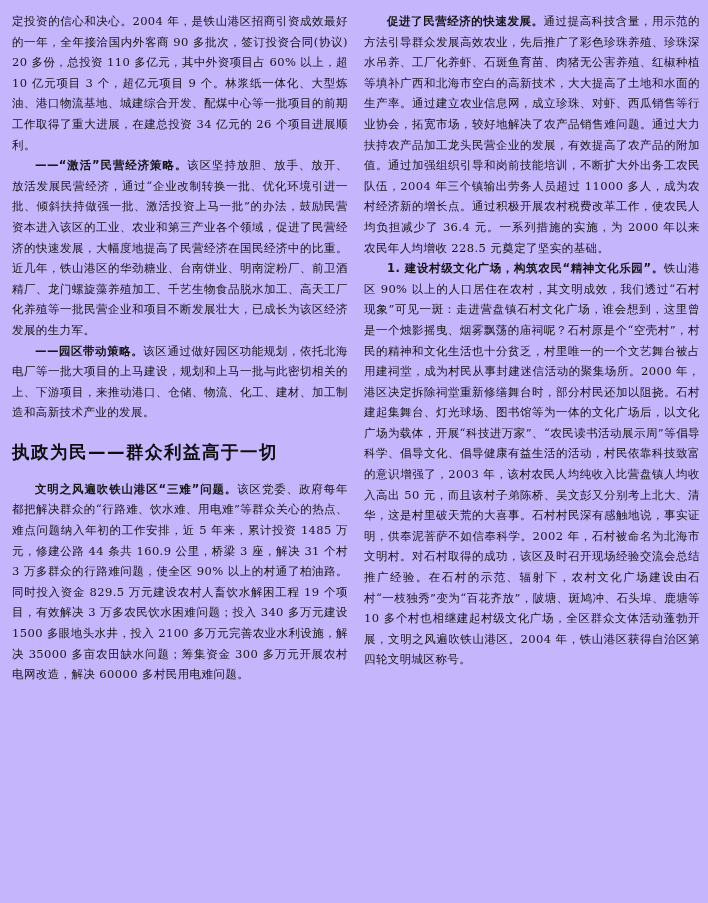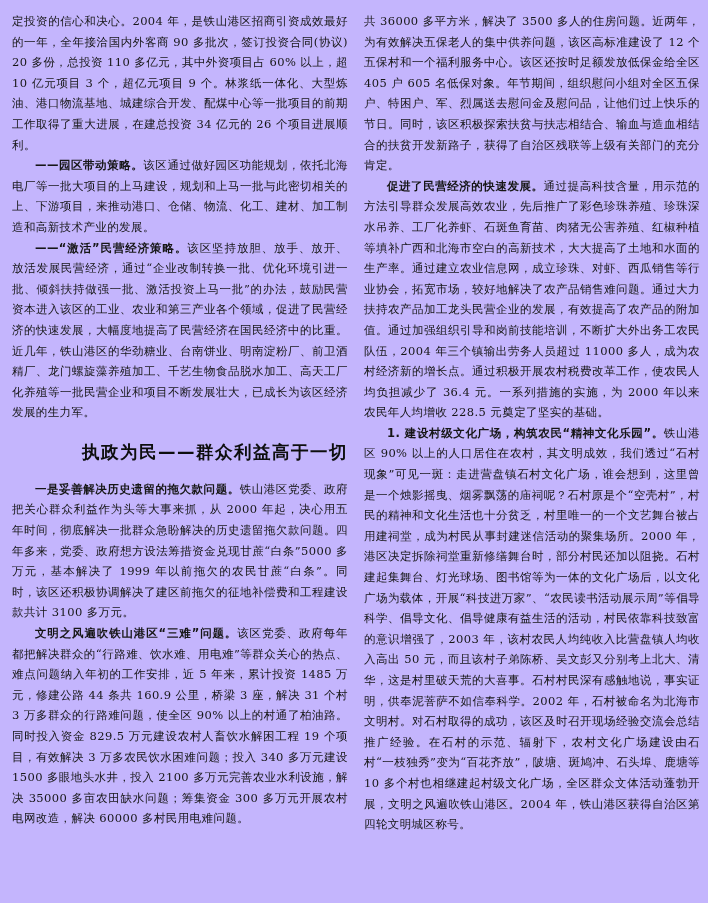--- a/index.html
+++ b/index.html
@@ -30,36 +30,34 @@
   .para.no-indent { text-indent: 0; }
   .lead {
     font-weight: bold;
     font-family: "DejaVu Sans", "Liberation Sans", sans-serif;
   }
   .section-heading {
     font-family: "DejaVu Sans", "Liberation Sans", sans-serif;
     font-weight: bold;
     font-size: 17.5px;
     letter-spacing: 1.5px;
-    text-align: right;
+    text-align: left;
     margin: 17px 0 15px 0;
     color: #0e0e0e;
     white-space: nowrap;
   }
 </style>
 </head>
 <body>
 
 <div class="page">
   <div class="col">
       <p class="para no-indent">定投资的信心和决心。2004 年，是铁山港区招商引资成效最好的一年，全年接洽国内外客商 90 多批次，签订投资合同(协议)20 多份，总投资 110 多亿元，其中外资项目占 60% 以上，超 10 亿元项目 3 个，超亿元项目 9 个。林浆纸一体化、大型炼油、港口物流基地、城建综合开发、配煤中心等一批项目的前期工作取得了重大进展，在建总投资 34 亿元的 26 个项目进展顺利。</p>
+      <p class="para"><b class="lead">——“激活”民营经济策略。</b>该区坚持放胆、放手、放开、放活发展民营经济，通过“企业改制转换一批、优化环境引进一批、倾斜扶持做强一批、激活投资上马一批”的办法，鼓励民营资本进入该区的工业、农业和第三产业各个领域，促进了民营经济的快速发展，大幅度地提高了民营经济在国民经济中的比重。近几年，铁山港区的华劲糖业、台南饼业、明南淀粉厂、前卫酒精厂、龙门螺旋藻养殖加工、千艺生物食品脱水加工、高天工厂化养殖等一批民营企业和项目不断发展壮大，已成长为该区经济发展的生力军。</p>
       <p class="para"><b class="lead">——园区带动策略。</b>该区通过做好园区功能规划，依托北海电厂等一批大项目的上马建设，规划和上马一批与此密切相关的上、下游项目，来推动港口、仓储、物流、化工、建材、加工制造和高新技术产业的发展。</p>
-      <p class="para"><b class="lead">——“激活”民营经济策略。</b>该区坚持放胆、放手、放开、放活发展民营经济，通过“企业改制转换一批、优化环境引进一批、倾斜扶持做强一批、激活投资上马一批”的办法，鼓励民营资本进入该区的工业、农业和第三产业各个领域，促进了民营经济的快速发展，大幅度地提高了民营经济在国民经济中的比重。近几年，铁山港区的华劲糖业、台南饼业、明南淀粉厂、前卫酒精厂、龙门螺旋藻养殖加工、千艺生物食品脱水加工、高天工厂化养殖等一批民营企业和项目不断发展壮大，已成长为该区经济发展的生力军。</p>
       <h2 class="section-heading">执政为民——群众利益高于一切</h2>
-      <p class="para"><b class="lead">一是妥善解决历史遗留的拖欠款问题。</b>铁山港区党委、政府把关心群众利益作为头等大事来抓，从 2000 年起，决心用五年时间，彻底解决一批群众急盼解决的历史遗留拖欠款问题。四年多来，党委、政府想方设法筹措资金兑现甘蔗“白条”5000 多万元，基本解决了 1999 年以前拖欠的农民甘蔗“白条”。同时，该区还积极协调解决了建区前拖欠的征地补偿费和工程建设款共计 3100 多万元。</p>
       <p class="para"><b class="lead">文明之风遍吹铁山港区“三难”问题。</b>该区党委、政府每年都把解决群众的“行路难、饮水难、用电难”等群众关心的热点、难点问题纳入年初的工作安排，近 5 年来，累计投资 1485 万元，修建公路 44 条共 160.9 公里，桥梁 3 座，解决 31 个村 3 万多群众的行路难问题，使全区 90% 以上的村通了柏油路。同时投入资金 829.5 万元建设农村人畜饮水解困工程 19 个项目，有效解决 3 万多农民饮水困难问题；投入 340 多万元建设 1500 多眼地头水井，投入 2100 多万元完善农业水利设施，解决 35000 多亩农田缺水问题；筹集资金 300 多万元开展农村电网改造，解决 60000 多村民用电难问题。</p>
     </div>
   <div class="col">
-      <p class="para no-indent">共 36000 多平方米，解决了 3500 多人的住房问题。近两年，为有效解决五保老人的集中供养问题，该区高标准建设了 12 个五保村和一个福利服务中心。该区还按时足额发放低保金给全区 405 户 605 名低保对象。年节期间，组织慰问小组对全区五保户、特困户、军、烈属送去慰问金及慰问品，让他们过上快乐的节日。同时，该区积极探索扶贫与扶志相结合、输血与造血相结合的扶贫开发新路子，获得了自治区残联等上级有关部门的充分肯定。</p>
       <p class="para"><b class="lead">促进了民营经济的快速发展。</b>通过提高科技含量，用示范的方法引导群众发展高效农业，先后推广了彩色珍珠养殖、珍珠深水吊养、工厂化养虾、石斑鱼育苗、肉猪无公害养殖、红椒种植等填补广西和北海市空白的高新技术，大大提高了土地和水面的生产率。通过建立农业信息网，成立珍珠、对虾、西瓜销售等行业协会，拓宽市场，较好地解决了农产品销售难问题。通过大力扶持农产品加工龙头民营企业的发展，有效提高了农产品的附加值。通过加强组织引导和岗前技能培训，不断扩大外出务工农民队伍，2004 年三个镇输出劳务人员超过 11000 多人，成为农村经济新的增长点。通过积极开展农村税费改革工作，使农民人均负担减少了 36.4 元。一系列措施的实施，为 2000 年以来农民年人均增收 228.5 元奠定了坚实的基础。</p>
       <p class="para"><b class="lead">1. 建设村级文化广场，构筑农民“精神文化乐园”。</b>铁山港区 90% 以上的人口居住在农村，其文明成效，我们透过“石村现象”可见一斑：走进营盘镇石村文化广场，谁会想到，这里曾是一个烛影摇曳、烟雾飘荡的庙祠呢？石村原是个“空壳村”，村民的精神和文化生活也十分贫乏，村里唯一的一个文艺舞台被占用建祠堂，成为村民从事封建迷信活动的聚集场所。2000 年，港区决定拆除祠堂重新修缮舞台时，部分村民还加以阻挠。石村建起集舞台、灯光球场、图书馆等为一体的文化广场后，以文化广场为载体，开展“科技进万家”、“农民读书活动展示周”等倡导科学、倡导文化、倡导健康有益生活的活动，村民依靠科技致富的意识增强了，2003 年，该村农民人均纯收入比营盘镇人均收入高出 50 元，而且该村子弟陈桥、吴文彭又分别考上北大、清华，这是村里破天荒的大喜事。石村村民深有感触地说，事实证明，供奉泥菩萨不如信奉科学。2002 年，石村被命名为北海市文明村。对石村取得的成功，该区及时召开现场经验交流会总结推广经验。在石村的示范、辐射下，农村文化广场建设由石村“一枝独秀”变为“百花齐放”，陂塘、斑鸠冲、石头埠、鹿塘等 10 多个村也相继建起村级文化广场，全区群众文体活动蓬勃开展，文明之风遍吹铁山港区。2004 年，铁山港区获得自治区第四轮文明城区称号。</p>
     </div>
 </div>
 
 </body></html>

